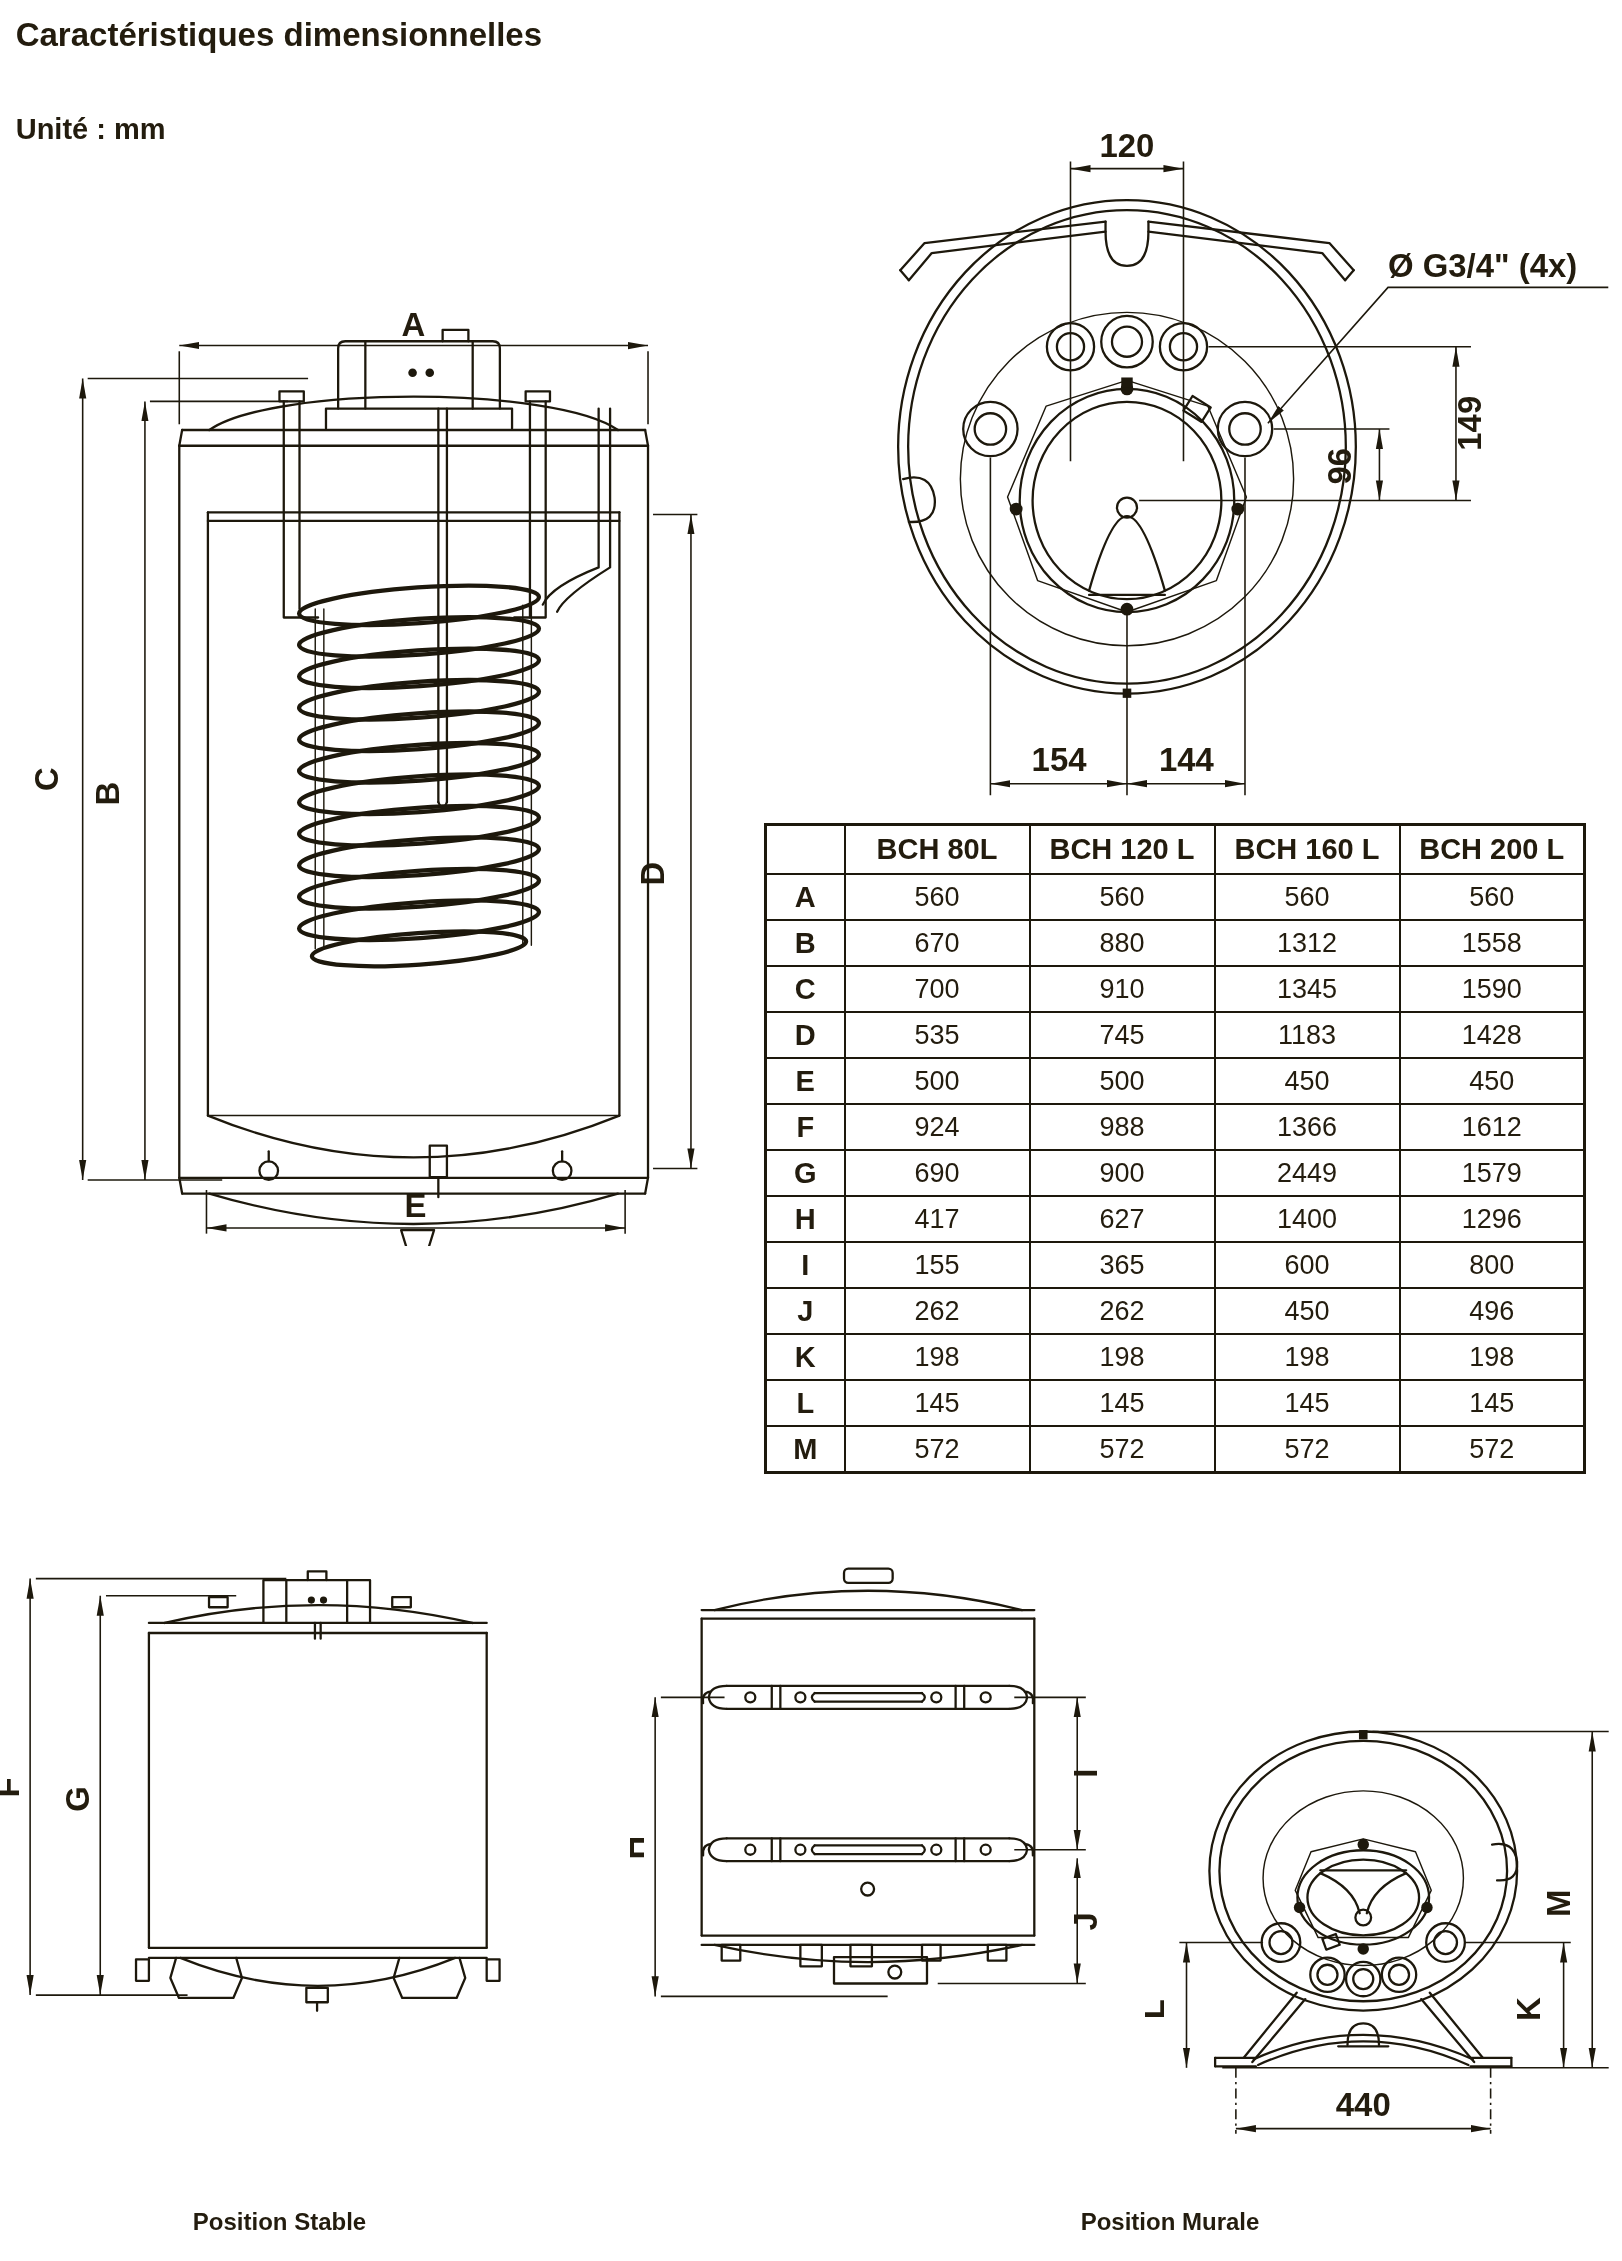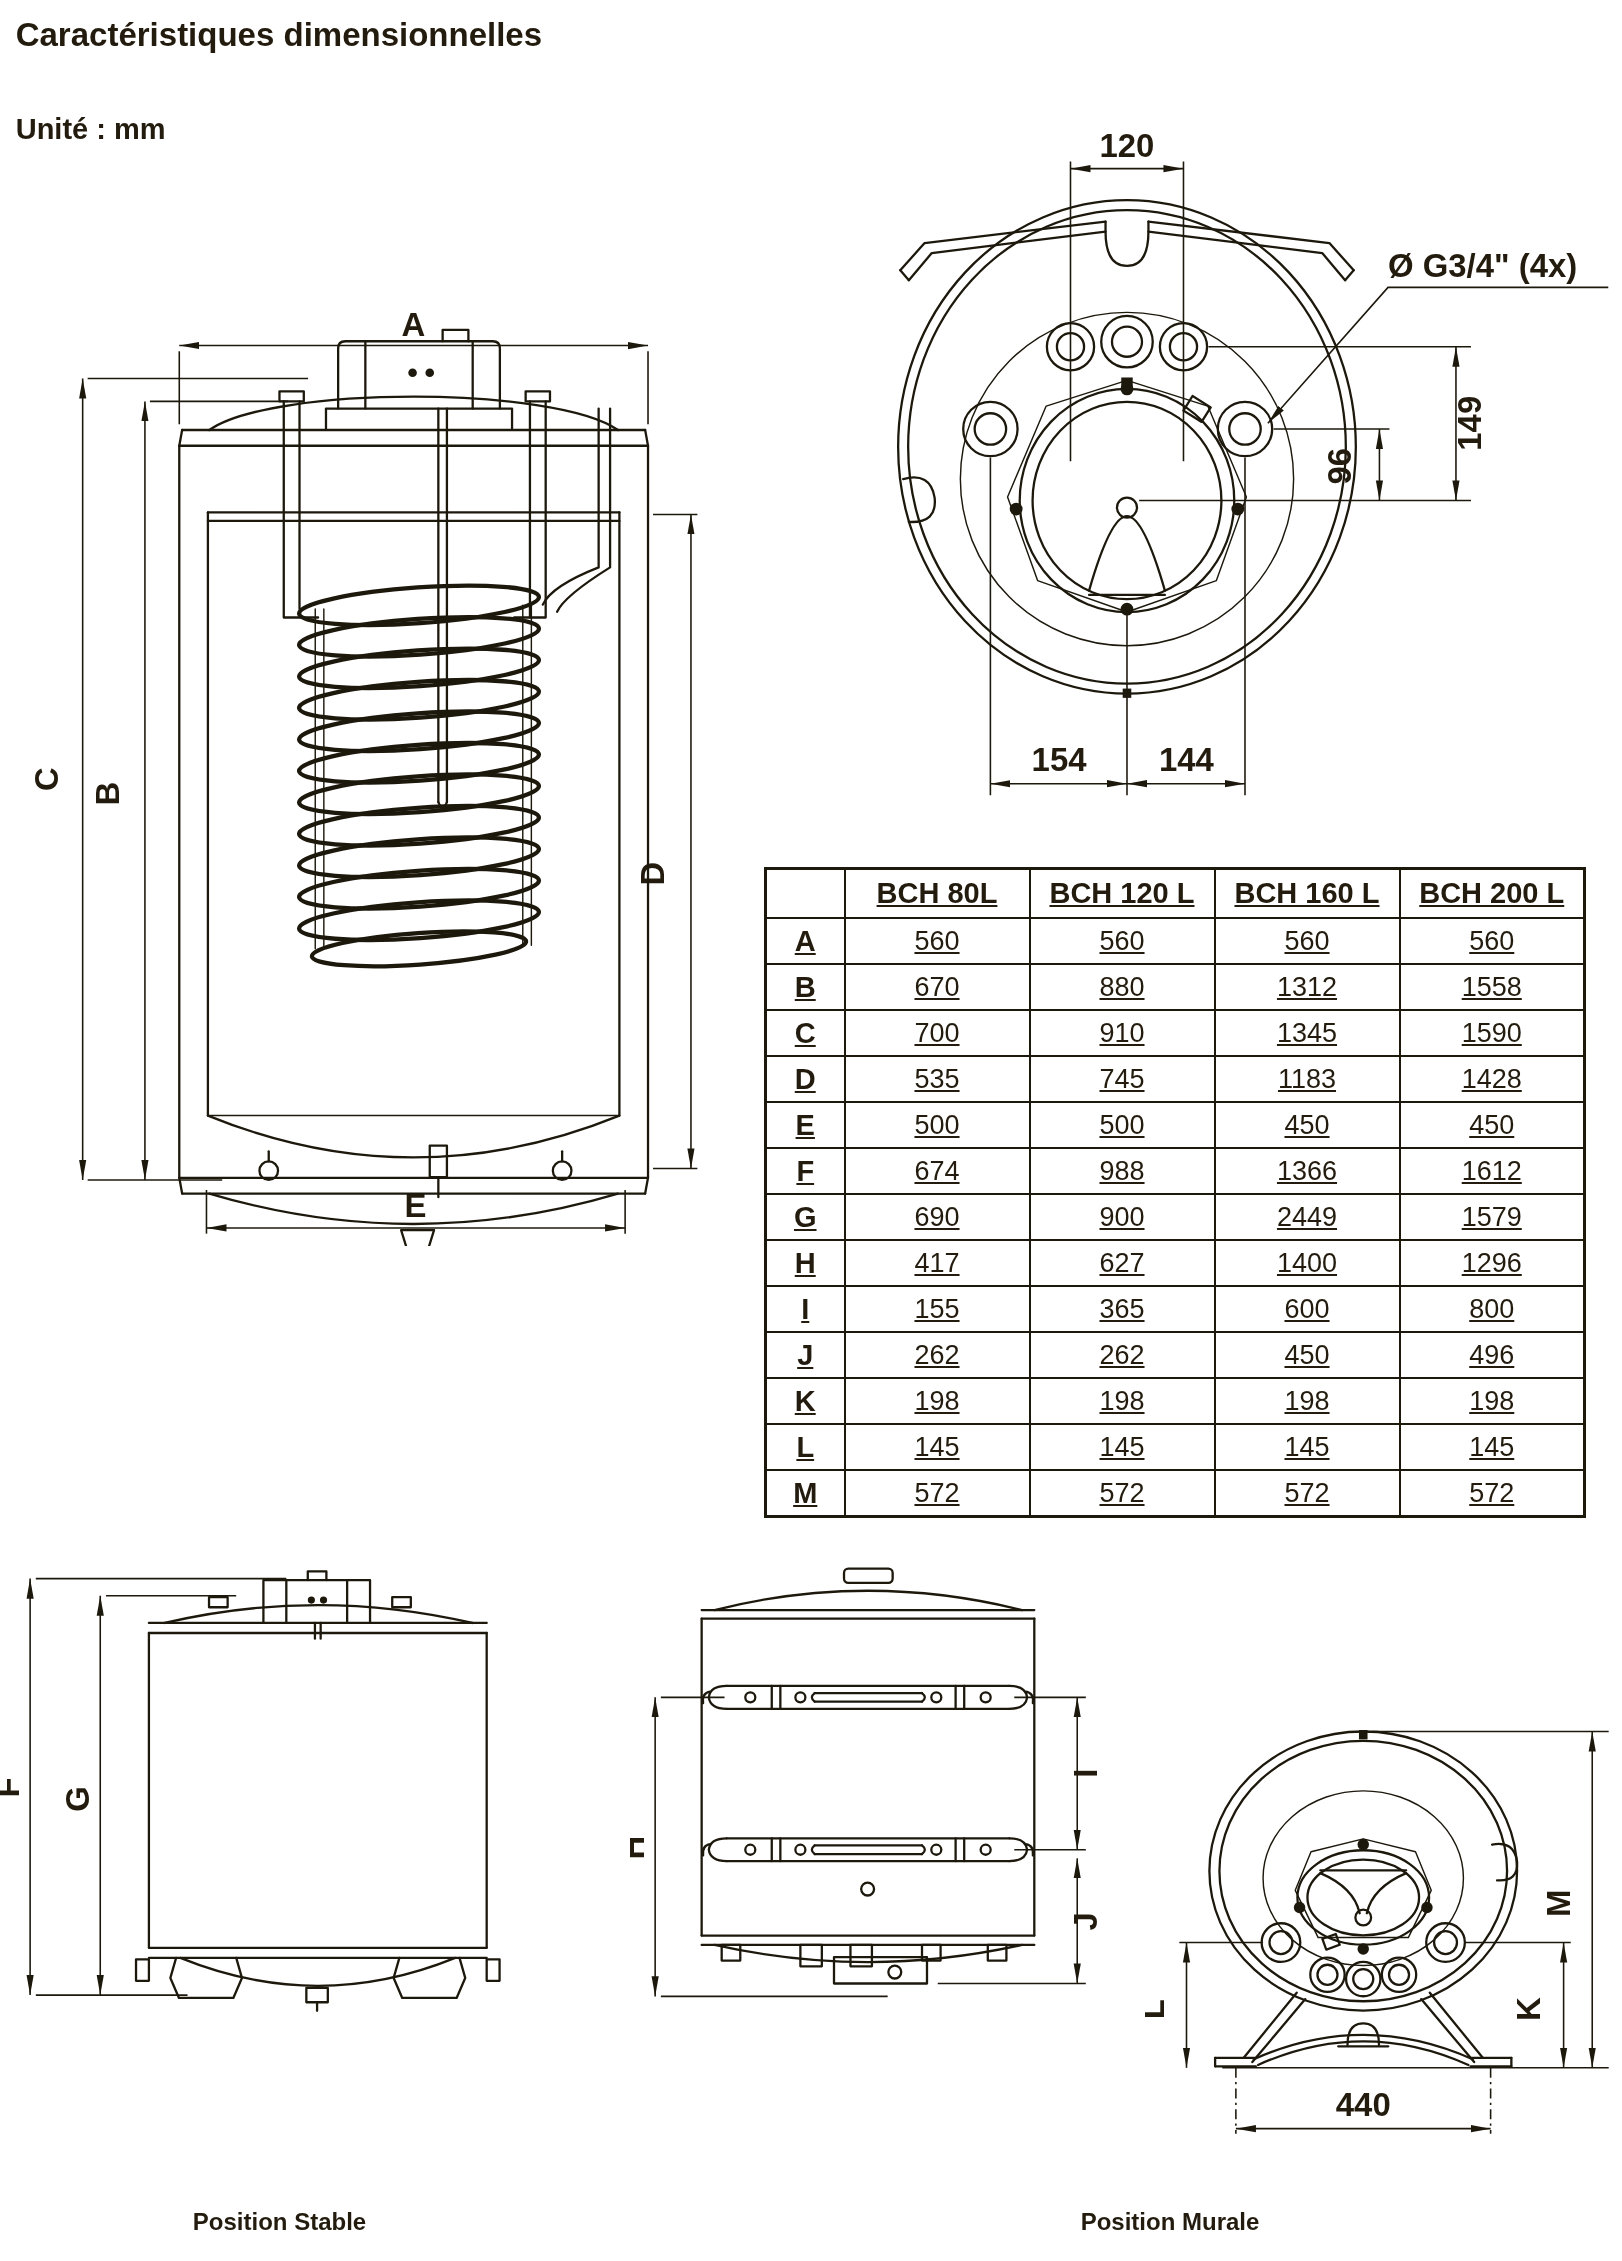--- a/index.html
+++ b/index.html
@@ -9,21 +9,21 @@
   #title{left:15.7px;top:15.7px;font-size:33px;font-weight:bold;}
   #unit{left:15.7px;top:113px;font-size:29px;font-weight:bold;}
   svg .ln{fill:none;stroke:#1d180c;stroke-width:3.2;stroke-linejoin:round;stroke-linecap:round;}
   svg .lnt{fill:none;stroke:#1d180c;stroke-width:2;stroke-linejoin:round;}
   svg .dim{fill:none;stroke:#1d180c;stroke-width:2.2;}
   svg .fillshape{fill:#1d180c;stroke:none;}
   svg text{font-family:"Liberation Sans",sans-serif;font-weight:bold;fill:#231c0e;}
   svg text.dimlbl{font-size:46px;text-anchor:middle;}
   svg text.biglbl{font-size:46px;}
   
-  #dims-table{position:absolute;left:764px;top:867px;border-collapse:collapse;table-layout:fixed;text-decoration:underline;}
+  #dims-table{position:absolute;left:764px;top:823px;border-collapse:collapse;table-layout:fixed;}
   #dims-table th,#dims-table td{border:2.1px solid #1d180c;text-align:center;vertical-align:middle;
       font-size:27px;height:44px;padding:0;}
   #dims-table thead th{font-weight:bold;font-size:29px;height:47px;}
   #dims-table tbody th{font-weight:bold;font-size:29px;}
   #dims-table{border:3.6px solid #1d180c;}
   .caption{font-size:24px;font-weight:bold;text-align:center;}
 </style>
 </head>
 <body>
 
@@ -256,21 +256,21 @@
         </tr>
         <tr>
           <th>E</th>
           <td>500</td>
           <td>500</td>
           <td>450</td>
           <td>450</td>
         </tr>
         <tr>
           <th>F</th>
-          <td>674</td>
+          <td>924</td>
           <td>988</td>
           <td>1366</td>
           <td>1612</td>
         </tr>
         <tr>
           <th>G</th>
           <td>690</td>
           <td>900</td>
           <td>2449</td>
           <td>1579</td>

